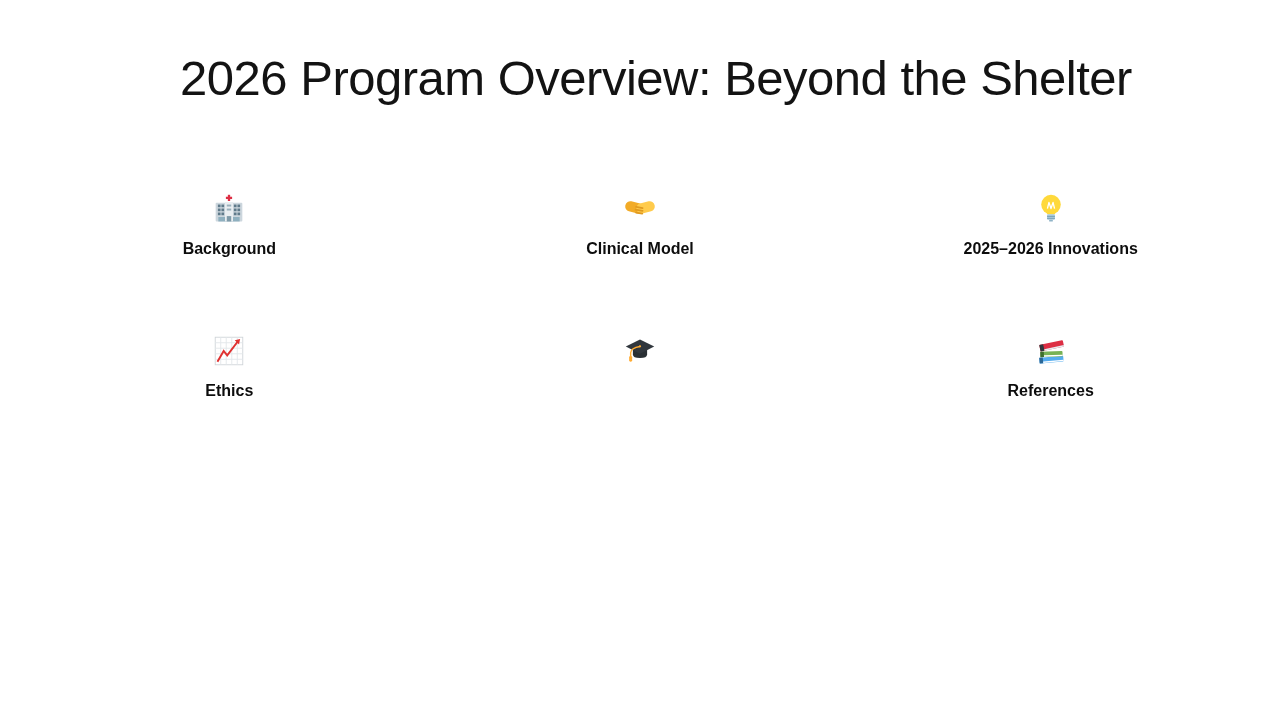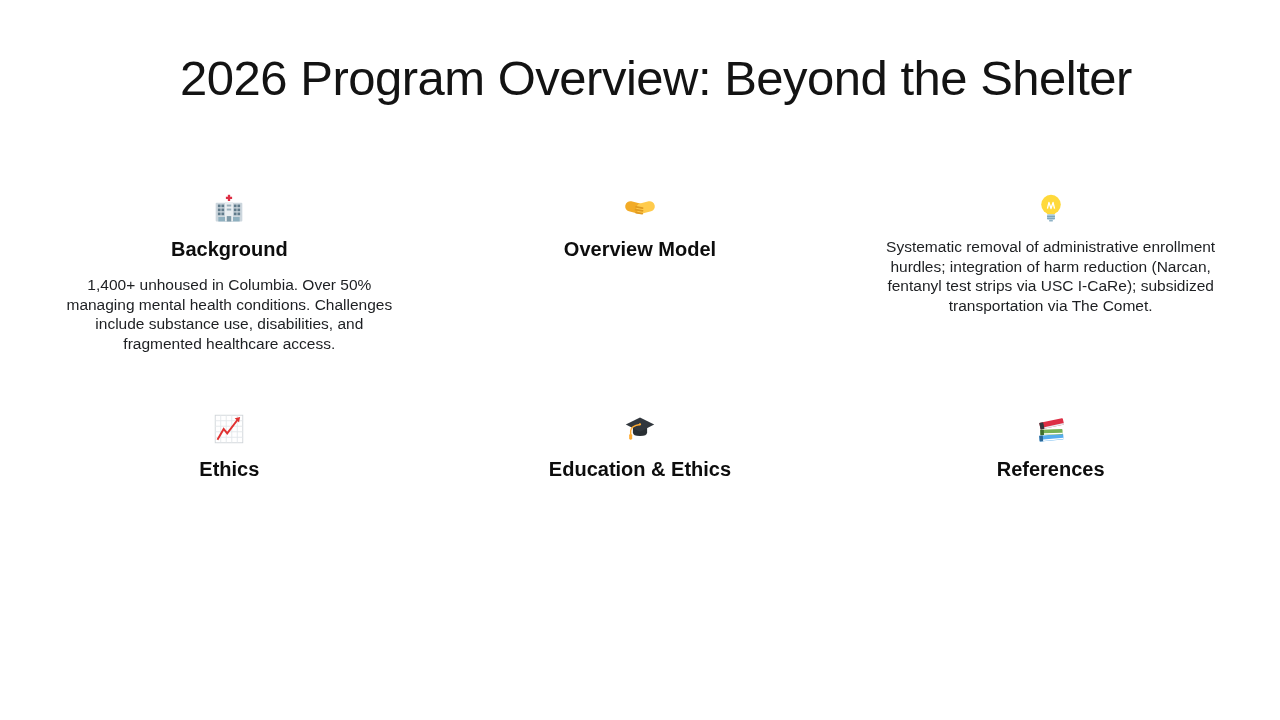--- a/index.html
+++ b/index.html
@@ -41,21 +41,21 @@
   }
   .card .icon {
     height: 34px;
     display: flex;
     align-items: flex-start;
     justify-content: center;
     margin-bottom: 10px;
   }
   .card h2 {
     margin: 0 0 14px 0;
-    font-size: 20px;
+    font-size: 16px;
     line-height: 24px;
     font-weight: 700;
     color: #0d0d0d;
   }
   .card p {
     margin: 0;
     max-width: 345px;
     font-size: 15.5px;
     line-height: 19.5px;
     color: #1d1f22;
@@ -91,55 +91,54 @@
           <rect x="13.5" y="9" width="9" height="23" fill="#e9eef1"></rect>
           <rect x="15.5" y="13" width="5" height="2.2" fill="#9ab0bc"></rect>
           <rect x="15.5" y="17.5" width="5" height="2.2" fill="#9ab0bc"></rect>
           <rect x="15.5" y="26" width="5" height="6" fill="#7f9aa8"></rect>
           <rect x="13" y="1" width="10" height="9" rx="1" fill="#ffffff"></rect>
           <rect x="16.7" y="2" width="2.6" height="7" fill="#dd2e44"></rect>
           <rect x="14.5" y="4.2" width="7" height="2.6" fill="#dd2e44"></rect>
         </svg>
       </span>
       <h2>Background</h2>
-      <p>1,400+ unhoused in Columbia. Over 50% managing mental health conditions. Challenges include substance use, disabilities, and fragmented healthcare access.</p>
     </section>
 
     <section class="card">
       <span class="icon" aria-label="handshake-icon">
         <svg viewBox="0 0 36 36" width="32" height="32" aria-hidden="true">
           <g transform="rotate(14 18 18)">
             <rect x="1" y="12" width="21" height="11.5" rx="5.5" fill="#f2ab27"></rect>
           </g>
           <g transform="rotate(-14 18 18)">
             <rect x="14" y="12" width="21" height="11.5" rx="5.5" fill="#ffcb4c"></rect>
           </g>
           <g fill="#e09a20">
             <rect x="12.5" y="15.2" width="9.5" height="2" rx="1" transform="rotate(10 17 16)"></rect>
             <rect x="12" y="18.4" width="10" height="2" rx="1" transform="rotate(10 17 19)"></rect>
             <rect x="12.7" y="21.6" width="9" height="2" rx="1" transform="rotate(10 17 22)"></rect>
           </g>
         </svg>
       </span>
-      <h2>Overview Model</h2>
+      <h2>Clinical Model</h2>
     </section>
 
     <section class="card">
       <span class="icon" aria-label="lightbulb-icon">
         <svg viewBox="0 0 36 36" width="32" height="32" aria-hidden="true">
           <circle cx="18" cy="13" r="11" fill="#ffd93b"></circle>
           <path d="M12.5 19.5 Q13.5 24 14 24 L22 24 Q22.5 24 23.5 19.5 Z" fill="#ffd93b"></path>
           <path d="M14 17.5 L15.7 10.5 L18 17.5 L20.3 10.5 L22 17.5" fill="none" stroke="#ffffff" stroke-width="1.5" stroke-linejoin="round"></path>
           <rect x="13.6" y="24" width="8.8" height="6" rx="1" fill="#a8c9db"></rect>
           <rect x="13.6" y="25.8" width="8.8" height="1.2" fill="#7fa6bb"></rect>
           <rect x="13.6" y="28" width="8.8" height="1.2" fill="#7fa6bb"></rect>
           <rect x="15.8" y="30" width="4.4" height="2.2" rx="1.1" fill="#8fb3c7"></rect>
         </svg>
       </span>
-      <p>Systematic removal of administrative enrollment hurdles; integration of harm reduction (Narcan, fentanyl test strips via USC I-CaRe); subsidized transportation via The Comet.</p>
+      <h2>2025–2026 Innovations</h2>
     </section>
 
     <section class="card">
       <span class="icon" aria-label="chart-increasing-icon">
         <svg viewBox="0 0 36 36" width="32" height="32" aria-hidden="true">
           <rect x="2.5" y="2.5" width="31" height="31" fill="#ffffff" stroke="#cfd4d8"></rect>
           <g stroke="#e2e6e9" stroke-width="1">
             <line x1="8.7" y1="2.5" x2="8.7" y2="33.5"></line>
               <line x1="14.9" y1="2.5" x2="14.9" y2="33.5"></line>
             <line x1="21.1" y1="2.5" x2="21.1" y2="33.5"></line>
@@ -159,21 +158,20 @@
     <section class="card">
       <span class="icon" aria-label="graduation-cap-icon">
         <svg viewBox="0 0 36 36" width="32" height="32" aria-hidden="true">
           <path d="M10 15 L26 15 L26 22 Q26 26 18 26 Q10 26 10 22 Z" fill="#292f33"></path>
           <polygon points="18,5 34,13 18,21 2,13" fill="#31373d"></polygon>
           <circle cx="18" cy="12.7" r="1.3" fill="#ffac33"></circle>
           <path d="M18 13 Q8 14.5 7.5 20 L7.5 24" stroke="#ffac33" stroke-width="1.6" fill="none"></path>
           <rect x="5.8" y="23.5" width="3.4" height="6.5" rx="1.5" fill="#ffac33"></rect>
         </svg>
       </span>
-      <h2>Education &amp; Ethics</h2>
     </section>
 
     <section class="card">
       <span class="icon" aria-label="books-icon">
         <svg viewBox="0 0 36 36" width="32" height="32" aria-hidden="true">
           <g transform="rotate(-5 18 28)">
             <rect x="5" y="24.5" width="27" height="6.5" rx="1" fill="#55acee"></rect>
             <rect x="5" y="24.5" width="4" height="6.5" fill="#2a6797"></rect>
             <rect x="9" y="29" width="23" height="1.6" fill="#ffffff"></rect>
           </g>

